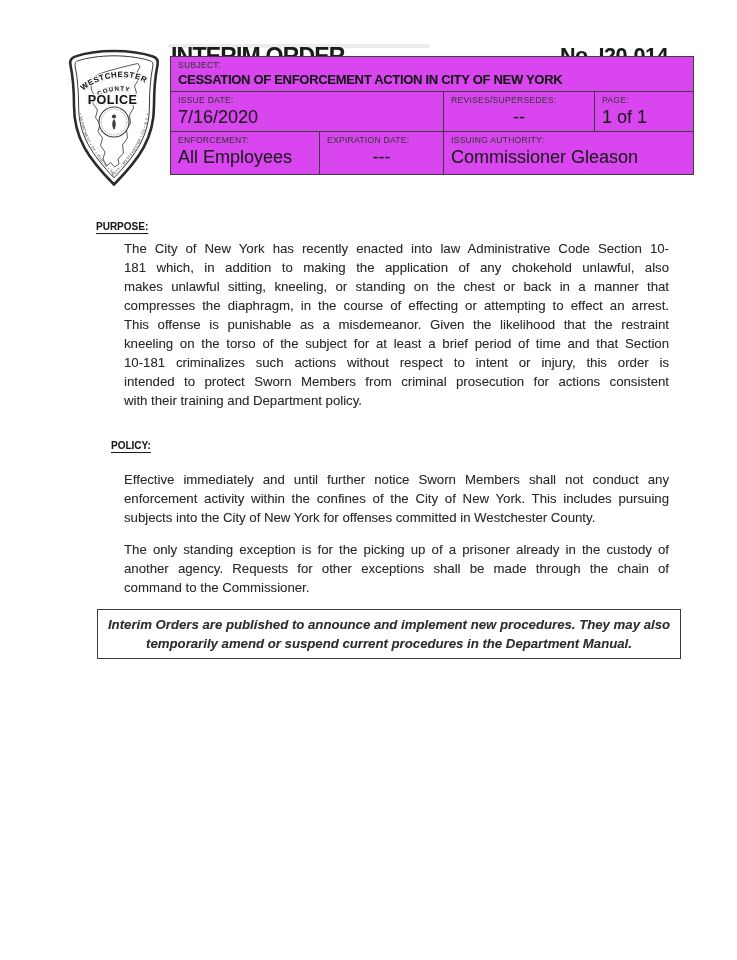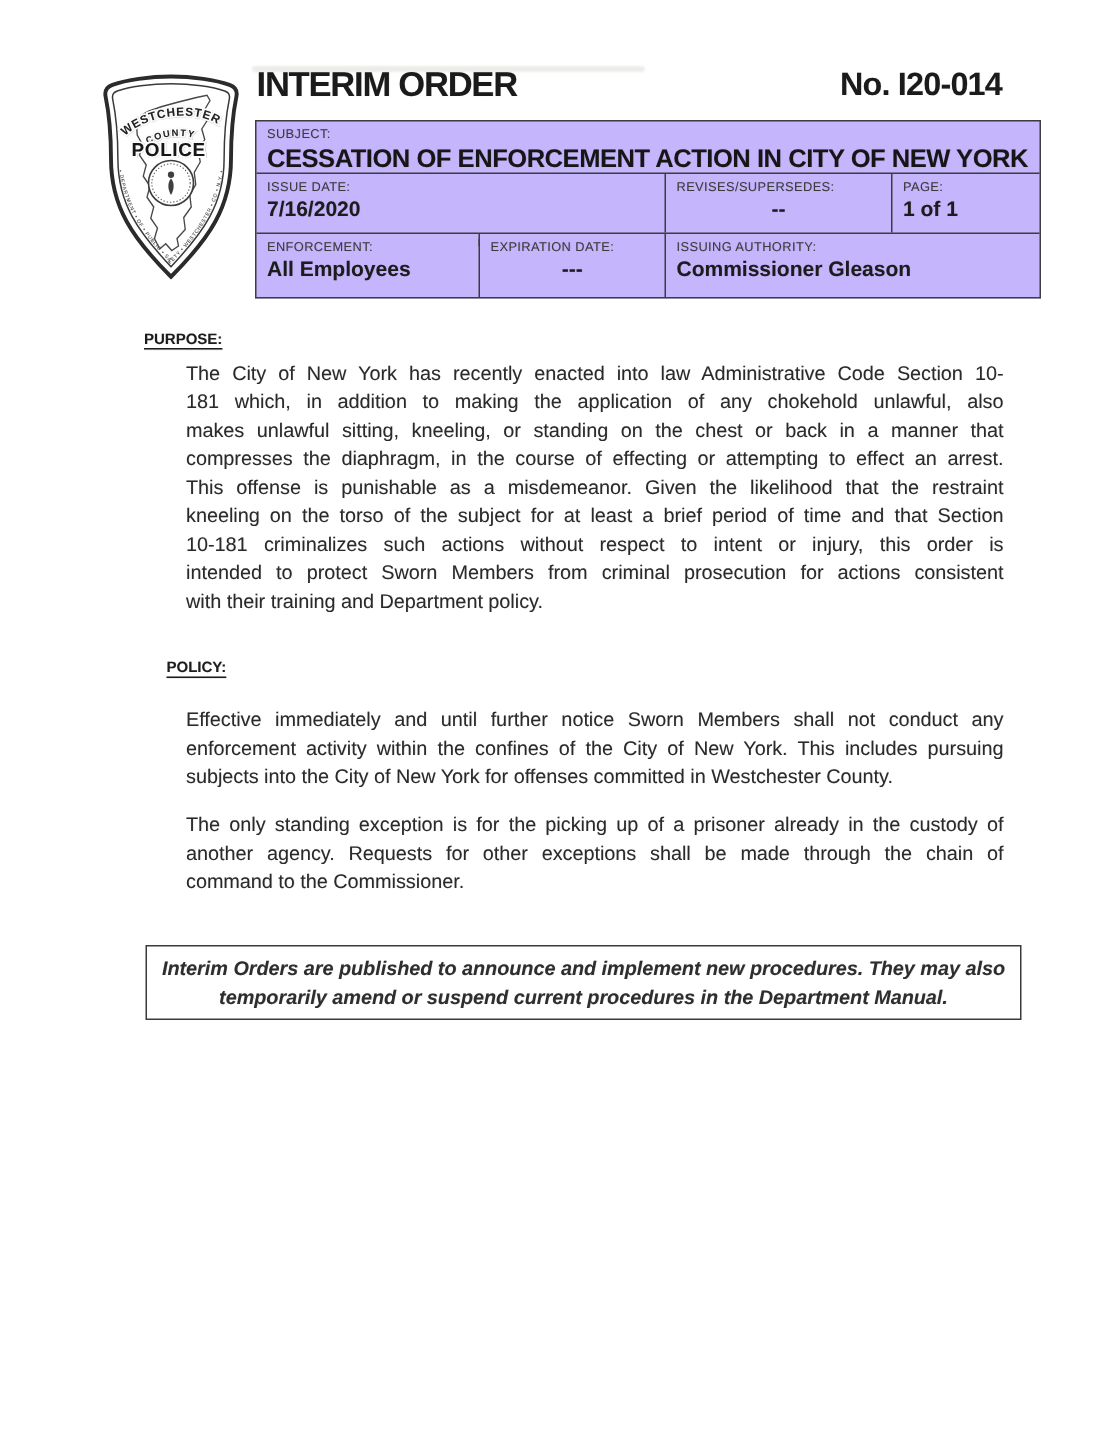--- a/index.html
+++ b/index.html
@@ -9,44 +9,44 @@
     text-shadow:0.2px 0.2px 0.5px rgba(40,40,40,0.28);
   }
   .smudge{position:absolute; left:168px; top:44px; width:262px; height:4px;
     background:#ececea; border-radius:2px; filter:blur(0.6px);}
   .badge{position:absolute; left:63px; top:48px;}
   .doc-title{position:absolute; left:171px; top:43px; font-size:23px; line-height:26px;
     font-weight:bold; letter-spacing:-0.8px; color:#1b1b1b;}
   .order-no{position:absolute; left:480px; top:44px; width:188px; text-align:right;
     font-size:21.5px; line-height:25px; font-weight:bold; letter-spacing:-0.5px; color:#1b1b1b;}
 
-  .tbl{position:absolute; left:170px; top:80px; width:522px; border:1.6px solid #3d3d3d; background:#c4b5fd;}
+  .tbl{position:absolute; left:170px; top:56px; width:522px; border:1.6px solid #3d3d3d; background:#d946ef;}
   .trow{display:flex; border-top:1.6px solid #3d3d3d;}
   .trow:first-child{border-top:none;}
   .tcell{box-sizing:border-box; padding:3px 7px 2px 7px; border-left:1.6px solid #3d3d3d; overflow:hidden;}
   .tcell:first-child{border-left:none;}
   .r1{height:34px;} .r2{height:39px;} .r3{height:42px;}
   .r1 .tcell{width:100%;}
   .r2 .c1{width:148px;} .r2 .c2{width:124px;margin-top:43px;} .r2 .c3{width:151px;} .r2 .c4{flex:1;}
   .r3 .c1{width:148px;} .r3 .c2{width:124px;} .r3 .c3{flex:1;}
   .lbl{font-size:8.5px; letter-spacing:0.3px; color:#3c3c3c; margin-bottom:2px; white-space:nowrap;}
-  .val{font-size:14px; font-weight:bold; color:#1c1c1c; white-space:nowrap;}
+  .val{font-size:18px; font-weight:normal; color:#1c1c1c; white-space:nowrap;}
   .val.center{text-align:center;}
-  .subject-val{font-size:17px; font-weight:bold; letter-spacing:-0.3px; color:#161616; white-space:nowrap;}
+  .subject-val{font-size:13px; font-weight:bold; letter-spacing:-0.3px; color:#161616; white-space:nowrap;}
 
   .sec-heading{position:absolute; left:96px; font-size:10px; font-weight:bold; color:#1c1c1c;
     text-decoration:underline; text-decoration-thickness:1.3px; text-underline-offset:2.5px;}
   .h-purpose{top:221px;} .h-policy{top:440px;padding-left:15px;}
 
   .para{position:absolute; left:124px; width:545px; font-size:13.2px; line-height:19px; color:#2a2a2a;}
   .p1{top:239px;} .p2{top:470px;} .p3{top:540px;}
   .para .jline{text-align:justify; text-align-last:justify;}
   .para .jline.last{text-align-last:left;}
 
-  .footnote{position:absolute; left:97px; top:630px; width:584px; height:50px;
+  .footnote{position:absolute; left:97px; top:609px; width:584px; height:50px;
     border:1.5px solid #3a3a3a; box-sizing:border-box;
     display:flex; flex-direction:column; justify-content:center;}
   .footnote .jline{text-align:center; font-style:italic; font-weight:bold; font-size:13.2px;
     line-height:19px; color:#2e2e2e;}
 </style>
 </head>
 <body>
 
 <div class="page">
 

